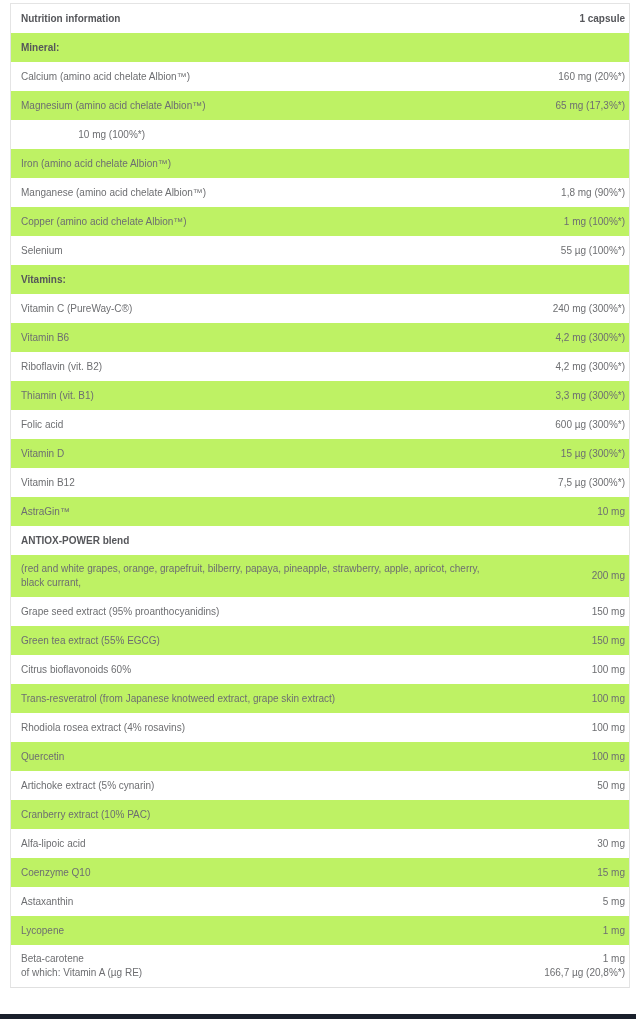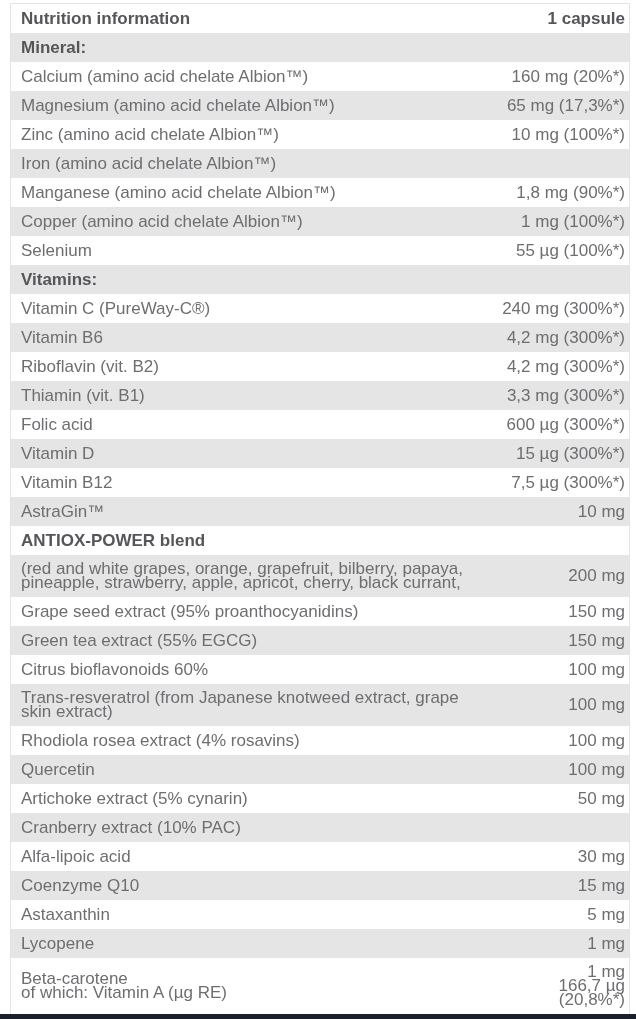--- a/index.html
+++ b/index.html
@@ -15,25 +15,25 @@
   .nutri-table {
     margin: 3px 6px 0 10px;
     width: 620px;
     border: 1px solid #e4e4e4;
     border-bottom: 1px solid #e0e0e0;
   }
   .row {
     display: flex;
     align-items: center;
     min-height: 29px;
-    font-size: 17px;
+    font-size: 10px;
     line-height: 14px;
     background: #ffffff;
   }
-  .row.shade { background: #e5e5e5; }
+  .row.shade { background: #bef264; }
   .cell-label {
     flex: 1;
     padding: 7px 8px 7px 10px;
   }
   .cell-value {
     width: 138px;
     padding: 7px 4px;
     text-align: right;
   }
   .row.header .cell-label,
@@ -79,23 +79,20 @@
     </div>
     <div class="row item shade">
       <div class="cell-label">
         <div>Magnesium (amino acid chelate Albion™)</div>
       </div>
       <div class="cell-value">
         <div>65 mg (17,3%*)</div>
       </div>
     </div>
     <div class="row item">
-      <div class="cell-label">
-        <div>Zinc (amino acid chelate Albion™)</div>
-      </div>
       <div class="cell-value">
         <div>10 mg (100%*)</div>
       </div>
     </div>
     <div class="row item shade">
       <div class="cell-label">
         <div>Iron (amino acid chelate Albion™)</div>
       </div>
     </div>
     <div class="row item">

